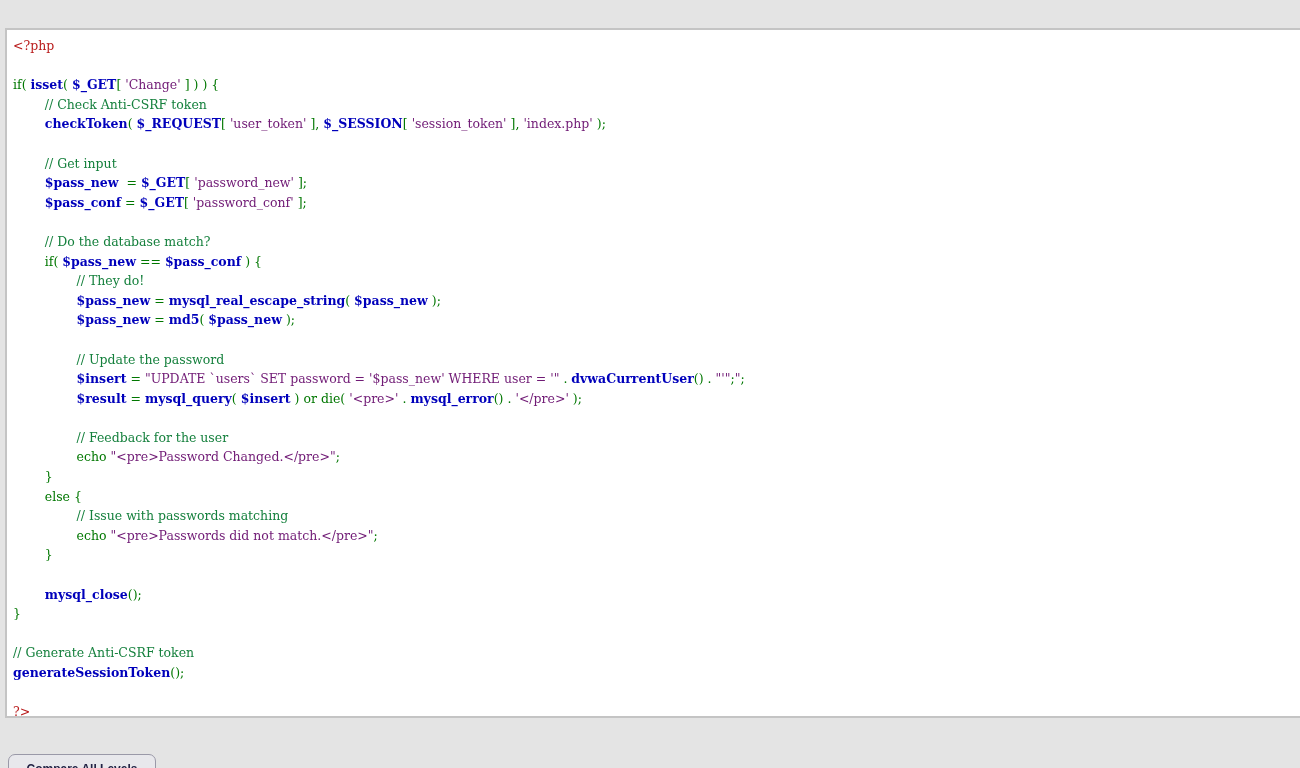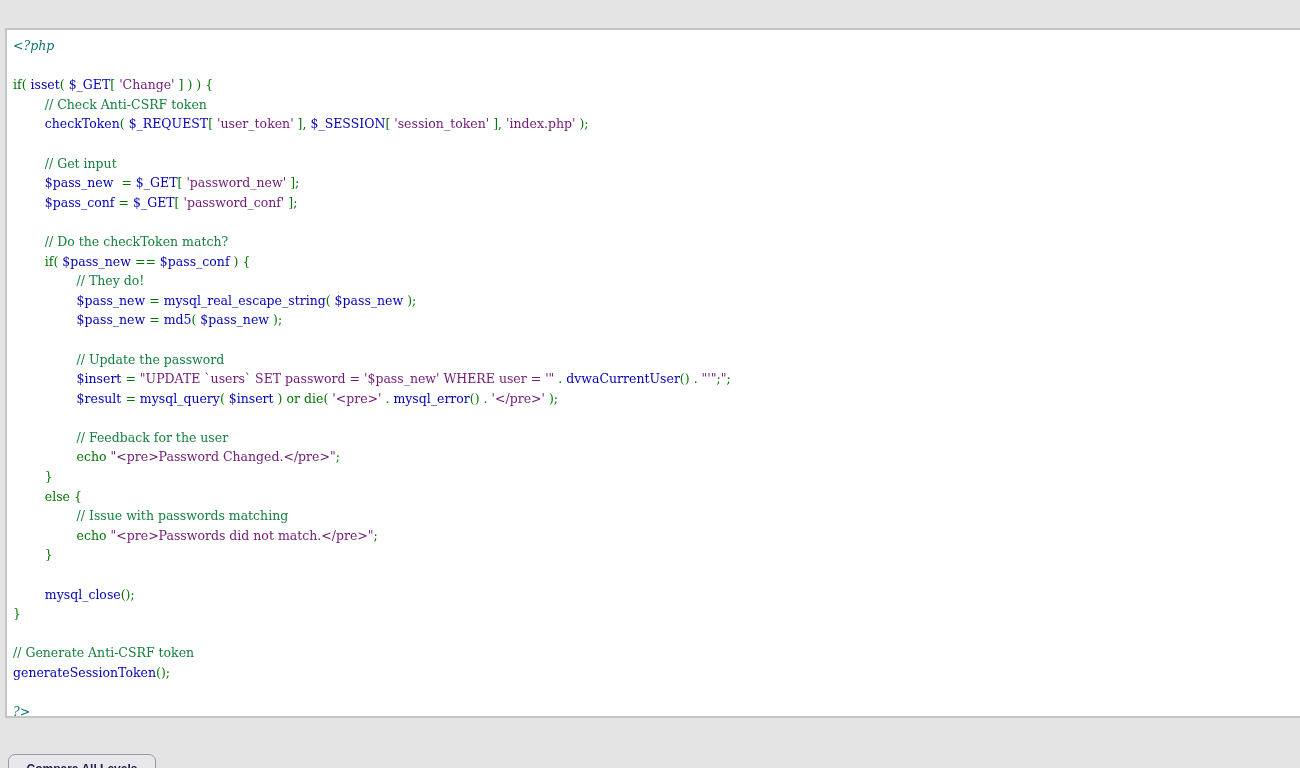--- a/index.html
+++ b/index.html
@@ -36,23 +36,23 @@
     margin: 0;
     padding: 6px 0 0 6px;
     font-family: "DejaVu Serif", "Liberation Serif", serif;
     font-size: 12.5px;
     line-height: 19.6px;
     white-space: pre;
     letter-spacing: 0px;
   }
 
   
-  .t-tag   { color: #0f766e; font-style: italic; }                 
+  .t-tag   { color: #b91c1c; }                 
   .t-kw    { color: #007700; }                 
-  .t-var   { color: #0000bb; }                 
+  .t-var   { color: #0000bb; font-weight: bold; }                 
   .t-str   { color: #701a75; }                 
   .t-cmt   { color: #15803d; font-style: normal; }  
   .t-sql   { color: #701a75; }                 
   .t-op    { color: #007700; }
   .t-plain { color: #000000; }
 
   
   .bottom-button {
     position: absolute;
     left: 8px;
@@ -81,21 +81,21 @@
     <pre class="code-pre" id="code-pre"><span><span class="t-tag">&lt;?php</span></span>
 <span></span>
 <span><span class="t-kw">if</span><span class="t-kw">(</span><span class="t-plain"> </span><span class="t-var">isset</span><span class="t-kw">(</span><span class="t-plain"> </span><span class="t-var">$_GET</span><span class="t-kw">[</span><span class="t-plain"> </span><span class="t-str">'Change'</span><span class="t-plain"> </span><span class="t-kw">]</span><span class="t-plain"> </span><span class="t-kw">)</span><span class="t-plain"> </span><span class="t-kw">)</span><span class="t-plain"> </span><span class="t-kw">{</span></span>
 <span>        <span class="t-cmt">// Check Anti-CSRF token</span></span>
 <span>        <span class="t-var">checkToken</span><span class="t-kw">(</span><span class="t-plain"> </span><span class="t-var">$_REQUEST</span><span class="t-kw">[</span><span class="t-plain"> </span><span class="t-str">'user_token'</span><span class="t-plain"> </span><span class="t-kw">]</span><span class="t-kw">,</span><span class="t-plain"> </span><span class="t-var">$_SESSION</span><span class="t-kw">[</span><span class="t-plain"> </span><span class="t-str">'session_token'</span><span class="t-plain"> </span><span class="t-kw">]</span><span class="t-kw">,</span><span class="t-plain"> </span><span class="t-str">'index.php'</span><span class="t-plain"> </span><span class="t-kw">)</span><span class="t-kw">;</span></span>
 <span></span>
 <span>        <span class="t-cmt">// Get input</span></span>
 <span>        <span class="t-var">$pass_new</span><span class="t-plain">  </span><span class="t-op">=</span><span class="t-plain"> </span><span class="t-var">$_GET</span><span class="t-kw">[</span><span class="t-plain"> </span><span class="t-str">'password_new'</span><span class="t-plain"> </span><span class="t-kw">]</span><span class="t-kw">;</span></span>
 <span>        <span class="t-var">$pass_conf</span><span class="t-plain"> </span><span class="t-op">=</span><span class="t-plain"> </span><span class="t-var">$_GET</span><span class="t-kw">[</span><span class="t-plain"> </span><span class="t-str">'password_conf'</span><span class="t-plain"> </span><span class="t-kw">]</span><span class="t-kw">;</span></span>
 <span></span>
-<span>        <span class="t-cmt">// Do the checkToken match?</span></span>
+<span>        <span class="t-cmt">// Do the database match?</span></span>
 <span>        <span class="t-kw">if</span><span class="t-kw">(</span><span class="t-plain"> </span><span class="t-var">$pass_new</span><span class="t-plain"> </span><span class="t-op">==</span><span class="t-plain"> </span><span class="t-var">$pass_conf</span><span class="t-plain"> </span><span class="t-kw">)</span><span class="t-plain"> </span><span class="t-kw">{</span></span>
 <span>                <span class="t-cmt">// They do!</span></span>
 <span>                <span class="t-var">$pass_new</span><span class="t-plain"> </span><span class="t-op">=</span><span class="t-plain"> </span><span class="t-var">mysql_real_escape_string</span><span class="t-kw">(</span><span class="t-plain"> </span><span class="t-var">$pass_new</span><span class="t-plain"> </span><span class="t-kw">)</span><span class="t-kw">;</span></span>
 <span>                <span class="t-var">$pass_new</span><span class="t-plain"> </span><span class="t-op">=</span><span class="t-plain"> </span><span class="t-var">md5</span><span class="t-kw">(</span><span class="t-plain"> </span><span class="t-var">$pass_new</span><span class="t-plain"> </span><span class="t-kw">)</span><span class="t-kw">;</span></span>
 <span></span>
 <span>                <span class="t-cmt">// Update the password</span></span>
 <span>                <span class="t-var">$insert</span><span class="t-plain"> </span><span class="t-op">=</span><span class="t-plain"> </span><span class="t-str">"</span><span class="t-sql">UPDATE</span><span class="t-str"> `users` </span><span class="t-sql">SET</span><span class="t-str"> password = '$pass_new' </span><span class="t-sql">WHERE</span><span class="t-str"> user = '"</span><span class="t-plain"> </span><span class="t-op">.</span><span class="t-plain"> </span><span class="t-var">dvwaCurrentUser</span><span class="t-kw">(</span><span class="t-kw">)</span><span class="t-plain"> </span><span class="t-op">.</span><span class="t-plain"> </span><span class="t-str">"'"</span><span class="t-kw">;</span><span class="t-str">"</span><span class="t-kw">;</span></span>
 <span>                <span class="t-var">$result</span><span class="t-plain"> </span><span class="t-op">=</span><span class="t-plain"> </span><span class="t-var">mysql_query</span><span class="t-kw">(</span><span class="t-plain"> </span><span class="t-var">$insert</span><span class="t-plain"> </span><span class="t-kw">)</span><span class="t-plain"> </span><span class="t-kw">or</span><span class="t-plain"> </span><span class="t-kw">die</span><span class="t-kw">(</span><span class="t-plain"> </span><span class="t-str">'&lt;pre&gt;'</span><span class="t-plain"> </span><span class="t-op">.</span><span class="t-plain"> </span><span class="t-var">mysql_error</span><span class="t-kw">(</span><span class="t-kw">)</span><span class="t-plain"> </span><span class="t-op">.</span><span class="t-plain"> </span><span class="t-str">'&lt;/pre&gt;'</span><span class="t-plain"> </span><span class="t-kw">)</span><span class="t-kw">;</span></span>
 <span></span>
 <span>                <span class="t-cmt">// Feedback for the user</span></span>

